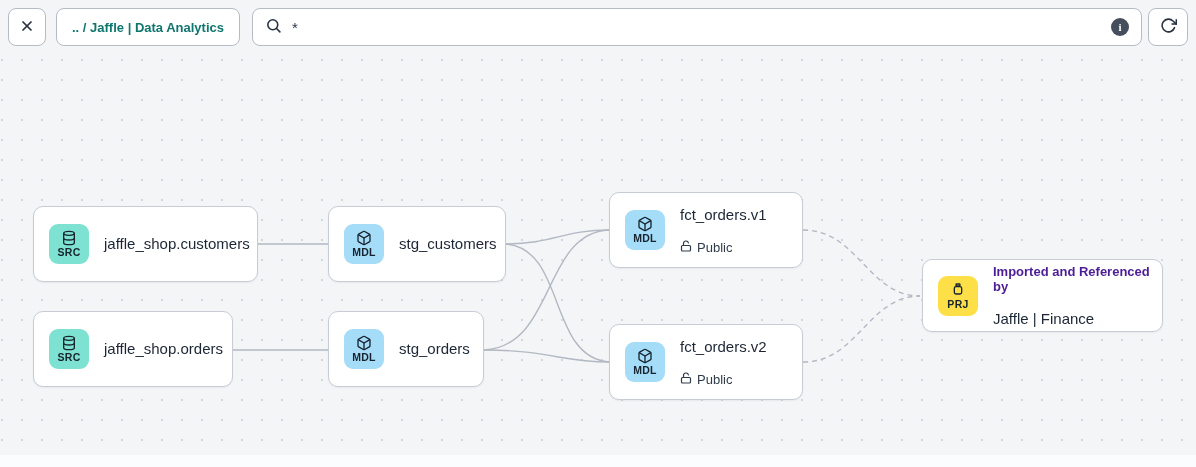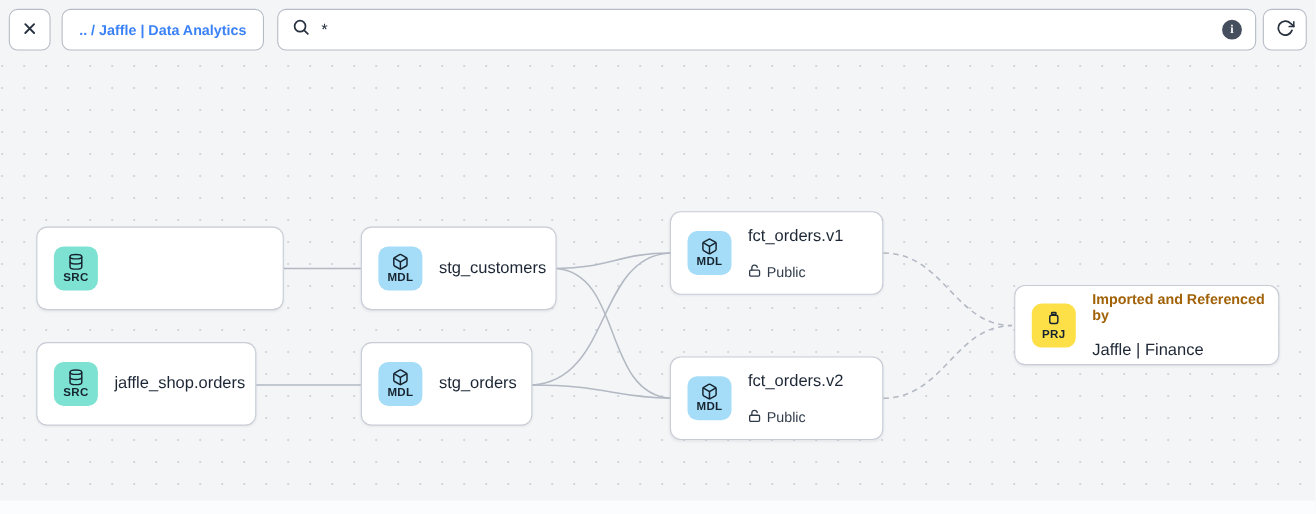--- a/index.html
+++ b/index.html
@@ -36,29 +36,29 @@
     gap:1px; color:#17242f; }
   .badge .btxt { font-size:10.5px; font-weight:600; letter-spacing:.3px; line-height:1; }
   .badge.src { background:#7de2d1;justify-content:center; }
   .badge.mdl { background:#a5dcf7; }
   .badge.prj { background:#fde047; }
   .badge svg { display:block; }
 
   .node .label { font-size:15px; line-height:1.2; }
   .node .stack { display:flex; flex-direction:column; gap:16px; }
   .access { display:flex; gap:5px; font-size:13px; color:#313c4b; }
-  .caption { font-size:13px; font-weight:600; color:#a16207; }
+  .caption { font-size:13px; font-weight:600; color:#4c1d95; }
   .prj-name { font-size:16px; }
 
   
   .tb-btn, .searchbar { position:absolute; top:8px; height:38px; background:#ffffff;
     border:1px solid #b6bcc6; border-radius:8px; display:flex; align-items:center;
     justify-content:center; cursor:pointer; color:#27313f; }
   #btn-close { left:8px; width:38px; }
-  #btn-breadcrumb { left:56px; width:184px; font-size:13px; font-weight:600; color:#3b82f6; }
+  #btn-breadcrumb { left:56px; width:184px; font-size:13px; font-weight:600; color:#0f766e; }
   .searchbar { left:252px; width:890px; justify-content:flex-start; padding:0 12px; gap:10px; cursor:text; }
   .searchbar input { border:none; outline:none; flex:1; font-size:15px; color:#2a3442;
     font-family:"Liberation Sans", sans-serif; background:transparent; }
   .info-dot { width:18px; height:18px; border-radius:50%; background:#454e5c; color:#ffffff;
     font-size:11px; font-weight:700; display:flex; align-items:center; justify-content:center;
     flex:0 0 18px; font-family:"Liberation Serif", serif; }
   #btn-refresh { left:1148px; width:40px; }
 </style>
 </head>
 <body>
@@ -81,20 +81,21 @@
       <span class="badge src">
         <span>
           <svg width="16" height="16" viewBox="0 0 24 24" fill="none" stroke="#17242f" stroke-width="2">
             <ellipse cx="12" cy="5" rx="8" ry="3"></ellipse>
             <path d="M4 5v14c0 1.66 3.58 3 8 3s8-1.34 8-3V5"></path>
             <path d="M4 12c0 1.66 3.58 3 8 3s8-1.34 8-3"></path>
           </svg>
         </span>
         <span class="btxt">SRC</span>
       </span>
+      <span class="label">jaffle_shop.customers</span>
     </div>
 
     <div class="node" id="n-src-orders">
       <span class="badge src">
         <span>
           <svg width="16" height="16" viewBox="0 0 24 24" fill="none" stroke="#17242f" stroke-width="2">
             <ellipse cx="12" cy="5" rx="8" ry="3"></ellipse>
             <path d="M4 5v14c0 1.66 3.58 3 8 3s8-1.34 8-3V5"></path>
             <path d="M4 12c0 1.66 3.58 3 8 3s8-1.34 8-3"></path>
           </svg>

